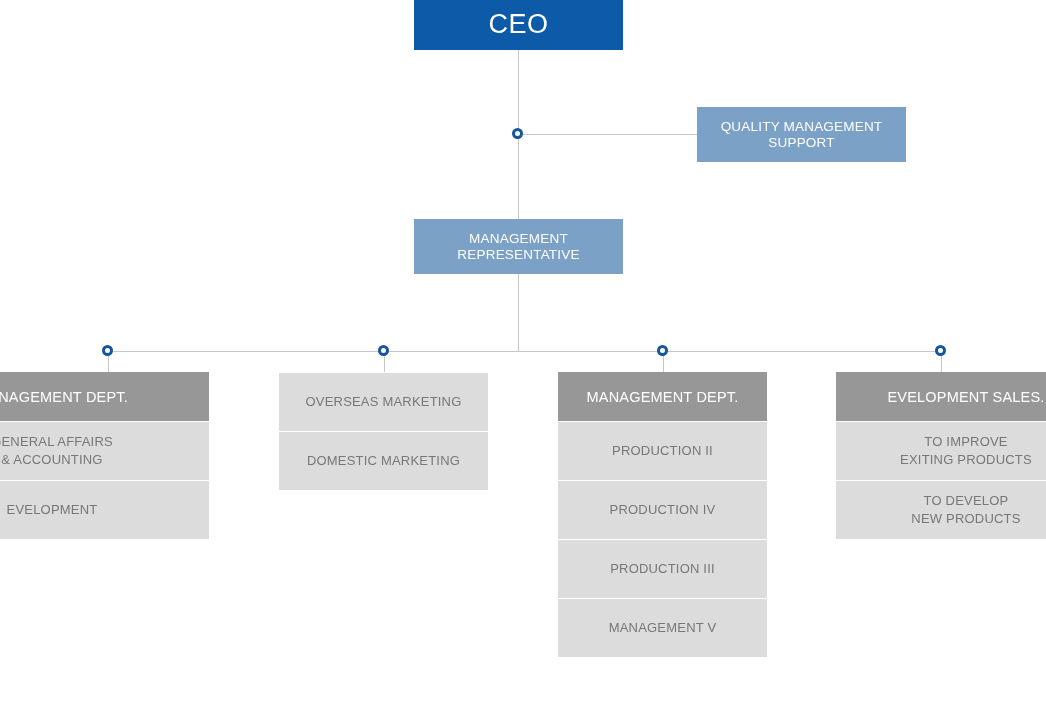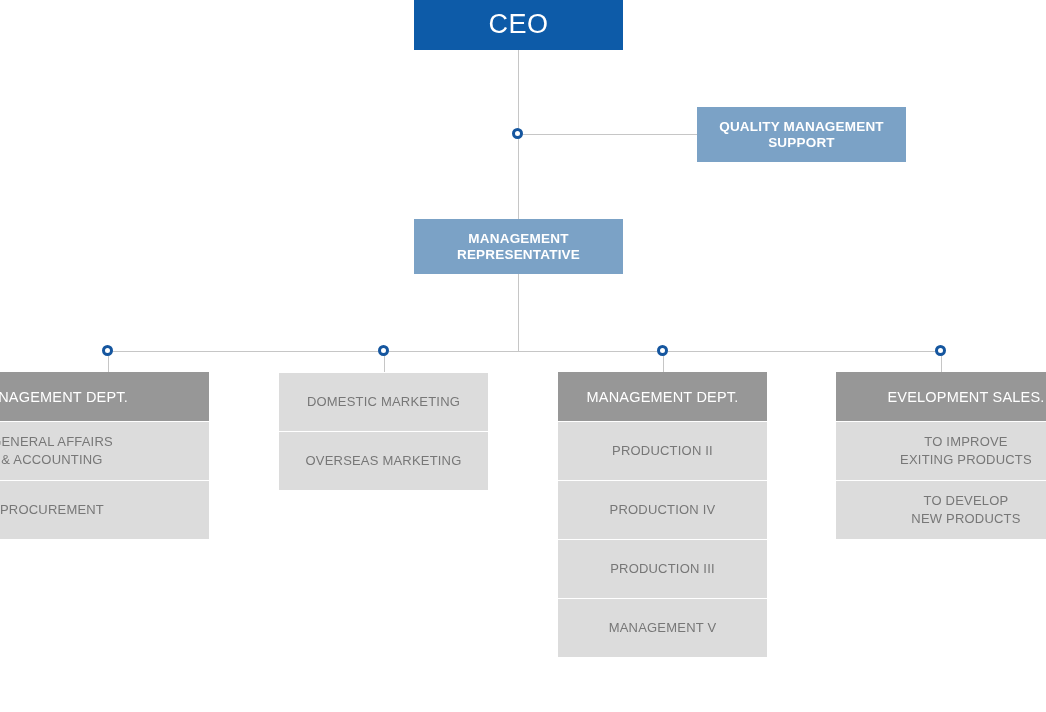--- a/index.html
+++ b/index.html
@@ -54,21 +54,21 @@
     background: #0d5ba8;
     color: #ffffff;
     font-size: 27px;
     font-weight: 400;
     letter-spacing: 0.5px;
   }
   .box-steel {
     background: #7ba2c6;
     color: #ffffff;
     font-size: 13.5px;
-    font-weight: 700;
+    font-weight: 400;
     letter-spacing: 0.2px;
   }
 
   
   .dept-col {
     position: absolute;
     box-sizing: border-box;
   }
   .dept-head {
     background: #979797;
@@ -130,30 +130,30 @@
   </div>
 
   <div class="dept-col" style="left:-105px; top:372px; width:314px;">
     <div class="dept-head">
       <span>MANAGEMENT DEPT.</span>
     </div>
     <div class="dept-item">
       <span>GENERAL AFFAIRS<br>&amp; ACCOUNTING</span>
     </div>
     <div class="dept-item">
-      <span>PROCUREMENT</span>
+      <span>EVELOPMENT</span>
     </div>
   </div>
 
   <div class="dept-col" style="left:279px; top:372px; width:209px;">
     <div class="dept-item">
-      <span>DOMESTIC MARKETING</span>
+      <span>OVERSEAS MARKETING</span>
     </div>
     <div class="dept-item">
-      <span>OVERSEAS MARKETING</span>
+      <span>DOMESTIC MARKETING</span>
     </div>
   </div>
 
   <div class="dept-col" style="left:558px; top:372px; width:209px;">
     <div class="dept-head">
       <span>MANAGEMENT DEPT.</span>
     </div>
     <div class="dept-item">
       <span>PRODUCTION  II</span>
     </div>

